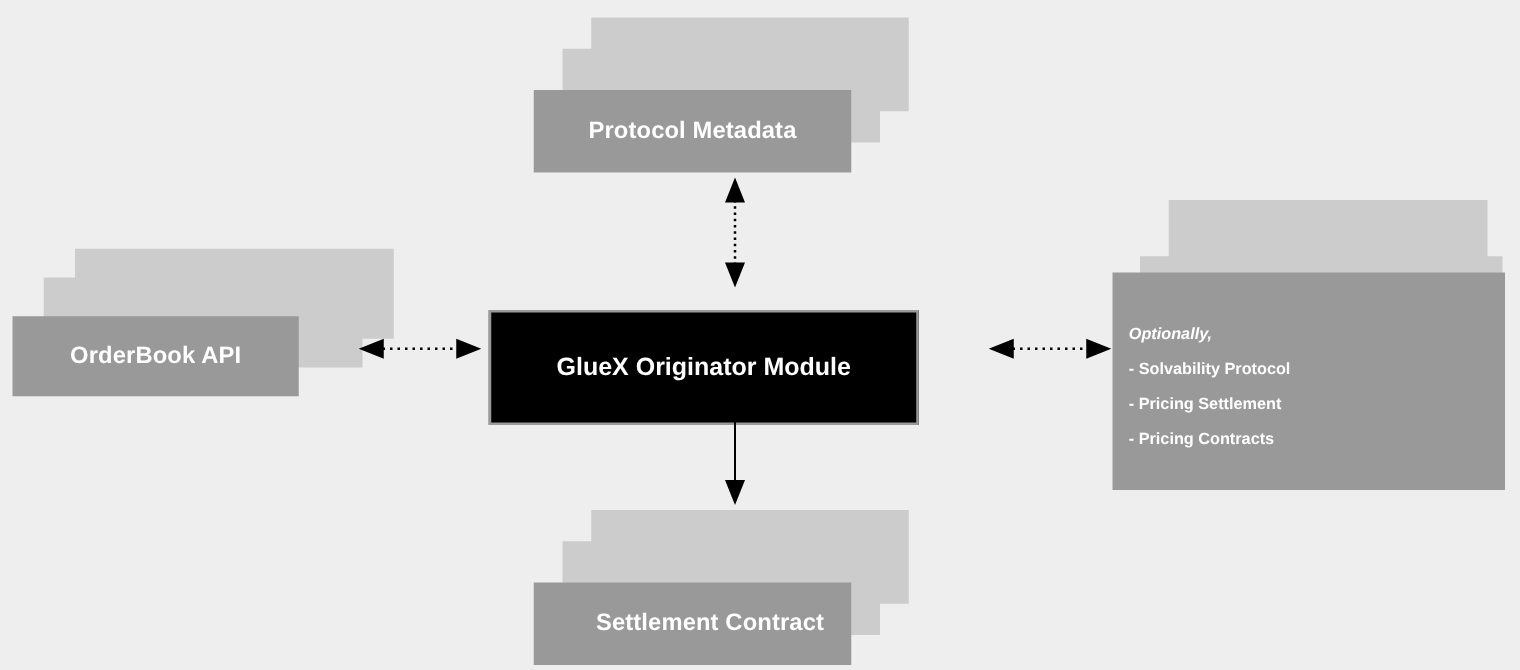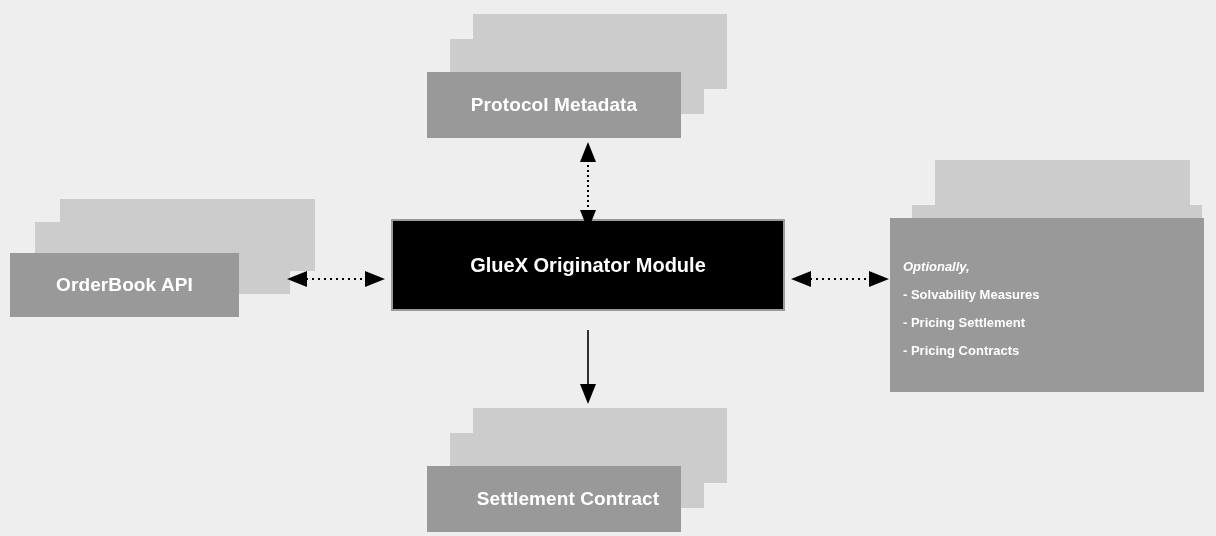--- a/index.html
+++ b/index.html
@@ -117,28 +117,28 @@
       <span class="node-label">Settlement Contract</span>
     </div>
   </div>
 
   <div class="stack" style="left:890px; top:160px; width:320px; height:235px;">
     <div class="layer layer-back" style="left:45px; top:0px; width:255px; height:72px;"></div>
     <div class="layer layer-mid" style="left:22px; top:45px; width:290px; height:40px;"></div>
     <div class="node-face" style="left:0px; top:58px; width:314px; height:174px;">
       <div class="panel-text" style="left:13px; top:35px;">
         <div class="emph">Optionally,</div>
-        <div>- Solvability Measures</div>
+        <div>- Solvability Protocol</div>
         <div>- Pricing Settlement</div>
         <div>- Pricing Contracts</div>
       </div>
     </div>
   </div>
 
-  <div class="module" style="left:391px; top:219px; width:394px; height:92px;">
+  <div class="module" style="left:391px; top:248px; width:344px; height:92px;">
     <span class="module-label">GlueX Originator Module</span>
   </div>
 
   <div class="connector" style="left:578px; top:138px; width:20px; height:96px;">
     <svg width="20" height="96" viewBox="0 0 20 96">
       <line x1="10" y1="22" x2="10" y2="74" stroke="#000000" stroke-width="2" stroke-dasharray="2 3"></line>
       <polygon points="10,4 18,24 2,24" fill="#000000"></polygon>
       <polygon points="10,92 18,72 2,72" fill="#000000"></polygon>
     </svg>
   </div>

